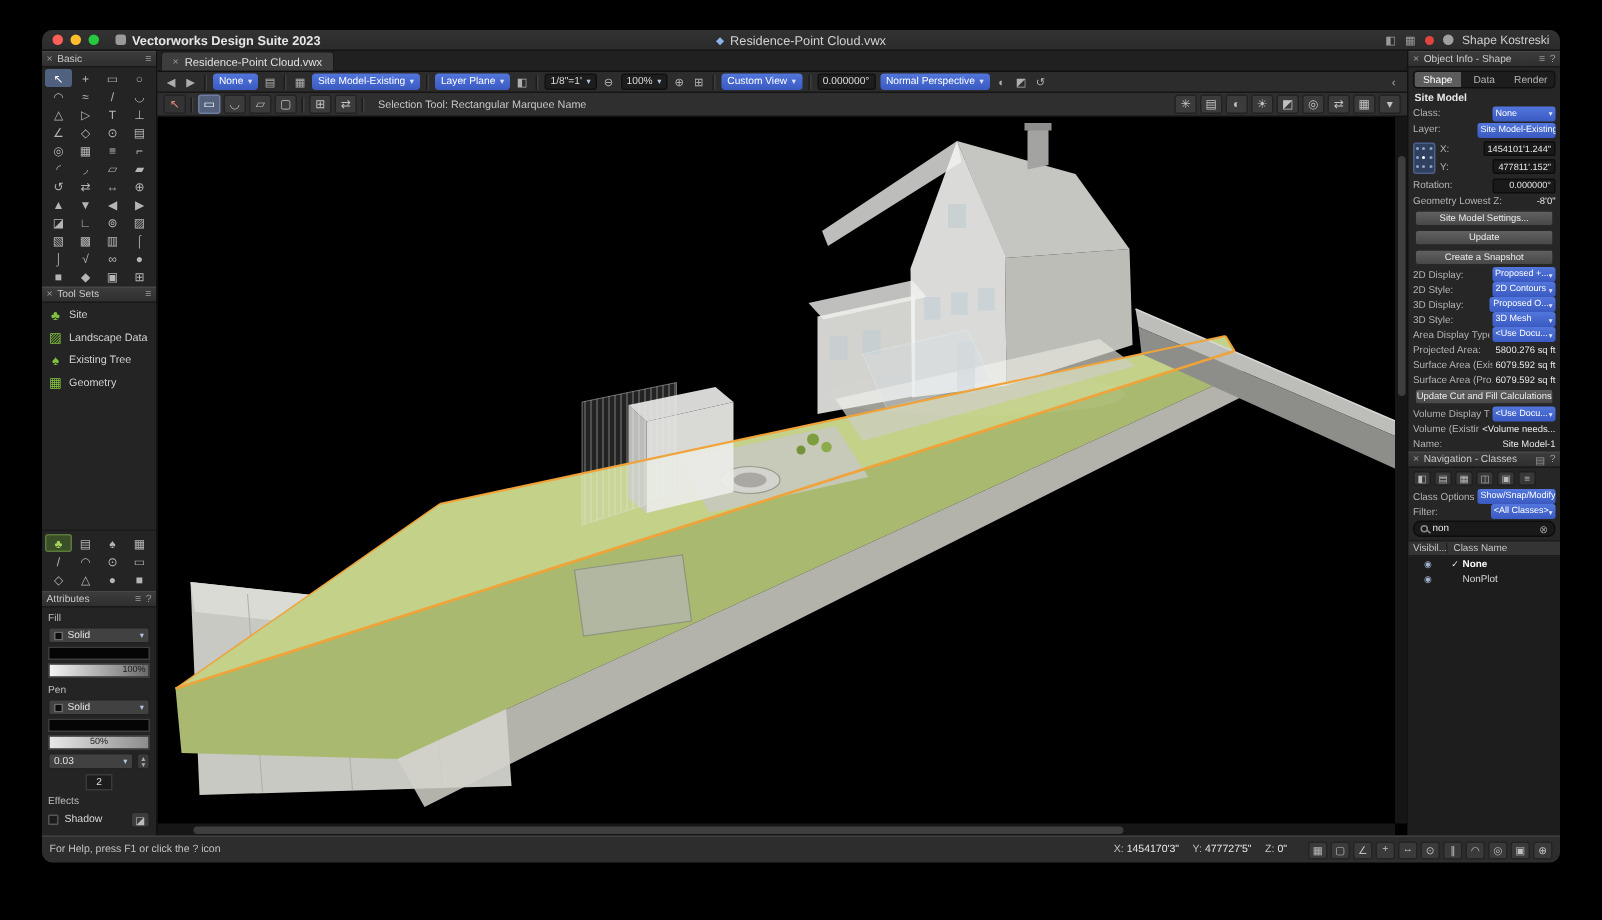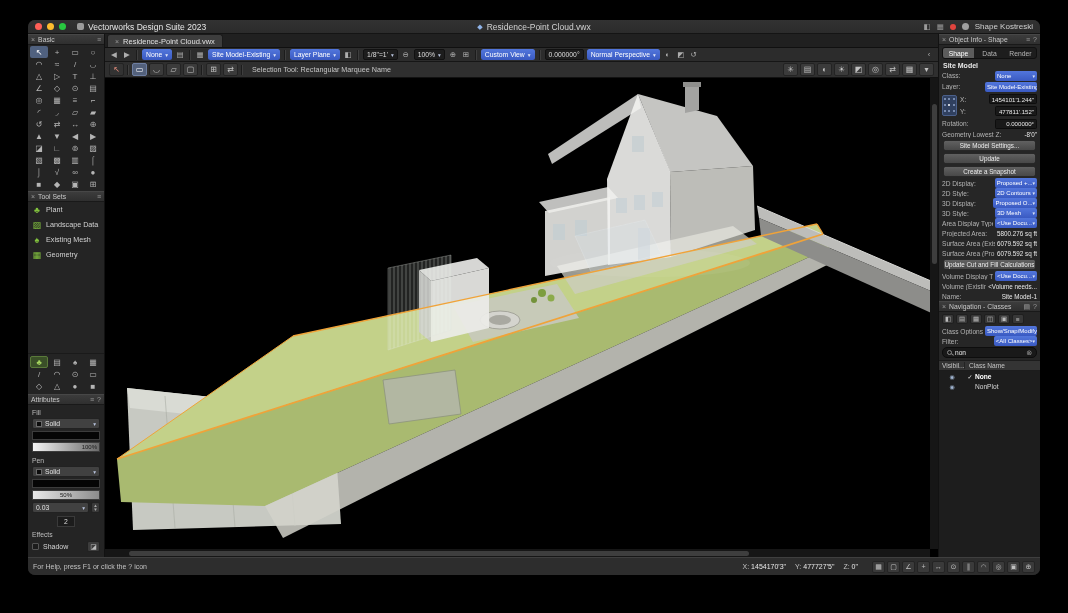--- a/index.html
+++ b/index.html
@@ -4,21 +4,21 @@
 <style>
 *{margin:0;padding:0;box-sizing:border-box}
 html,body{width:1068px;height:613px;background:#000;overflow:hidden}
 body{font-family:"Liberation Sans",sans-serif;color:#d4d4d4;position:relative;cursor:default}
 .window{position:absolute;left:28px;top:20px;width:1012px;height:555px;background:#242424;border-radius:7px;overflow:hidden;box-shadow:0 0 0 1px #000}
 
 .menubar{position:absolute;left:0;top:0;width:1012px;height:14px;background:linear-gradient(#323232,#2b2b2b);border-bottom:1px solid #141414;display:flex;align-items:center;padding:0 7px;font-size:8.5px;color:#c9c9c9;z-index:5}
 .tl{width:7px;height:7px;border-radius:50%;margin-right:5px;display:inline-block}
 .tl.red{background:#ff5f57}.tl.yel{background:#febc2e}.tl.grn{background:#28c840}
 .app-logo{width:7px;height:7px;border-radius:2px;background:#9a9a9a;margin:0 4px 0 6px}
-.app-name{font-weight:normal;color:#e6e6e6;white-space:nowrap}
+.app-name{font-weight:bold;color:#e6e6e6;white-space:nowrap}
 .mb-title{position:absolute;left:50%;transform:translateX(-50%);display:flex;align-items:center;gap:4px;color:#d2d2d2;white-space:nowrap}
 .doc-ic{color:#8fb3e8;font-size:7px}
 .mb-right{margin-left:auto;display:flex;align-items:center;gap:6px;font-size:8px;color:#d0d0d0}
 .mb-ic{font-size:7.5px;color:#9a9a9a}
 .rec-dot{width:6px;height:6px;border-radius:50%;background:#e0443e}
 .user-ic{width:7px;height:7px;border-radius:50%;background:#a0a0a0}
 
 .left-col{position:absolute;left:0;top:14px;width:77px;height:523px;background:#242424;border-right:1px solid #121212;display:flex;flex-direction:column;font-size:7px}
 .pal-head{flex:0 0 11px;background:linear-gradient(#3c3c3c,#2f2f2f);border-top:1px solid #474747;border-bottom:1px solid #191919;display:flex;align-items:center;gap:3px;padding:0 3px;color:#c9c9c9;font-size:6.8px;white-space:nowrap}
 .ph-x{color:#9a9a9a;font-size:7px}
@@ -200,29 +200,29 @@
     </div>
     <div class="pal-head">
       <span class="ph-x">×</span>
       <span>Tool Sets</span>
       <span class="ph-sp"></span>
       <span class="ph-x">≡</span>
     </div>
     <div>
       <div class="ts-item">
         <span class="ts-ic">♣</span>
-        <span>Plant</span>
+        <span>Site</span>
       </div>
       <div class="ts-item">
         <span class="ts-ic">▨</span>
         <span>Landscape Data</span>
       </div>
       <div class="ts-item">
         <span class="ts-ic">♠</span>
-        <span>Existing Mesh</span>
+        <span>Existing Tree</span>
       </div>
       <div class="ts-item">
         <span class="ts-ic">▦</span>
         <span>Geometry</span>
       </div>
     </div>
     <div class="spacer"></div>
     <div class="ts-grid">
       <span class="tcell green">♣</span>
       <span class="tcell">▤</span>

